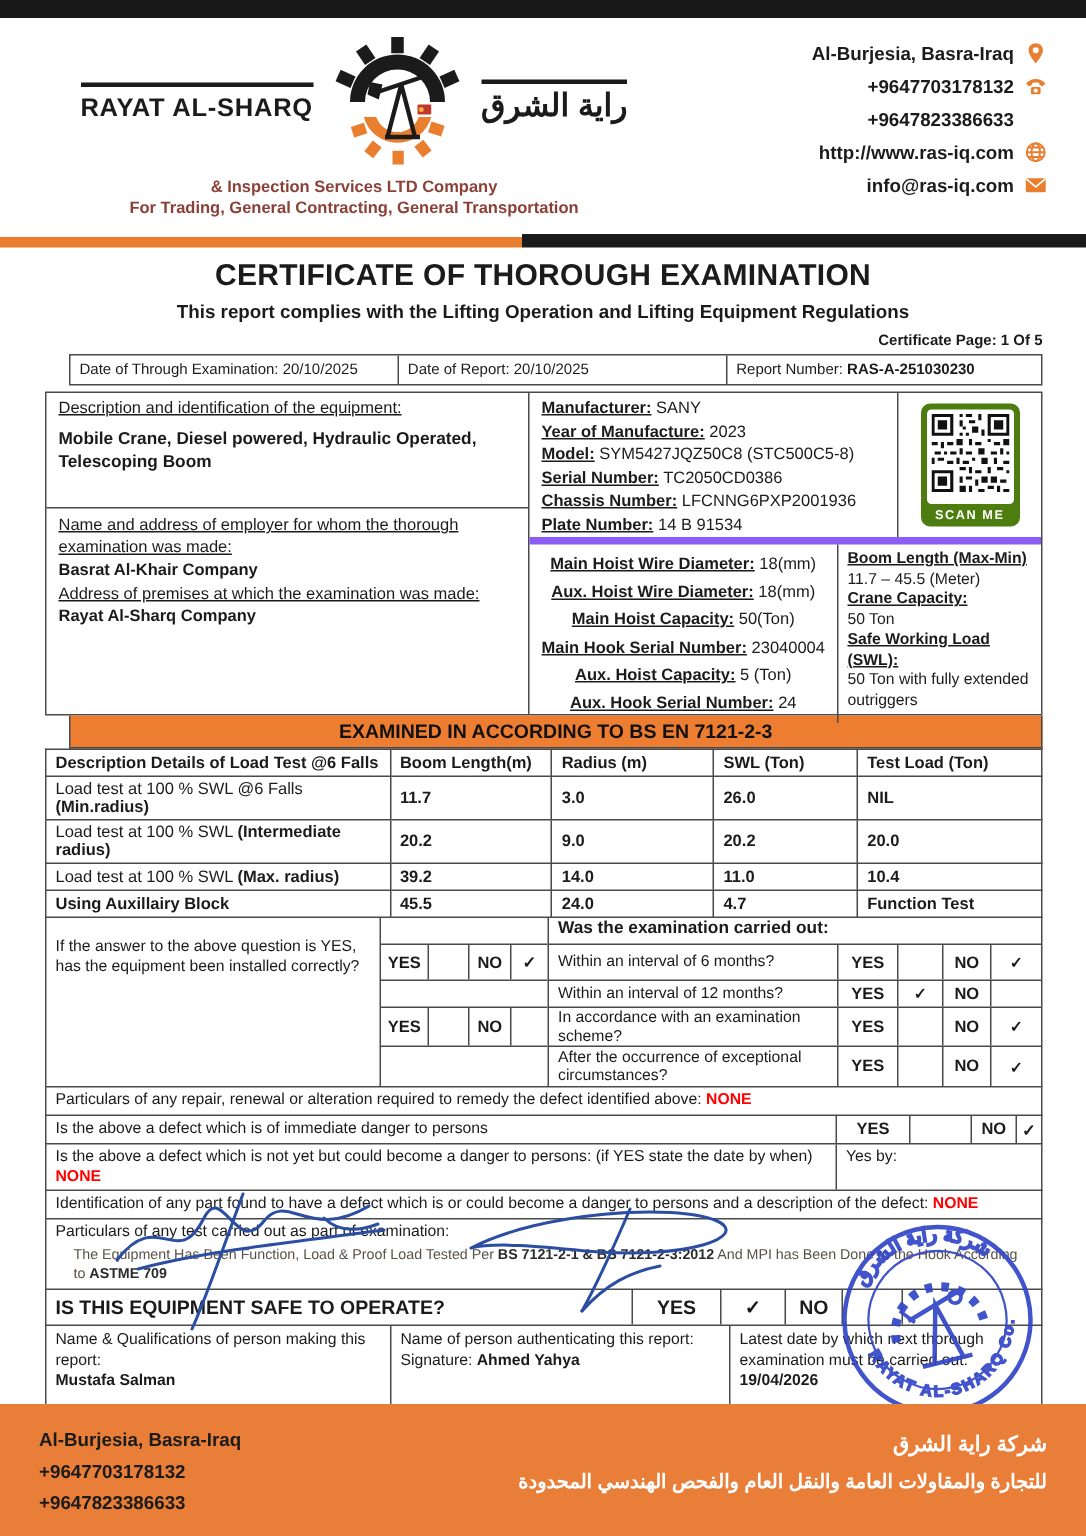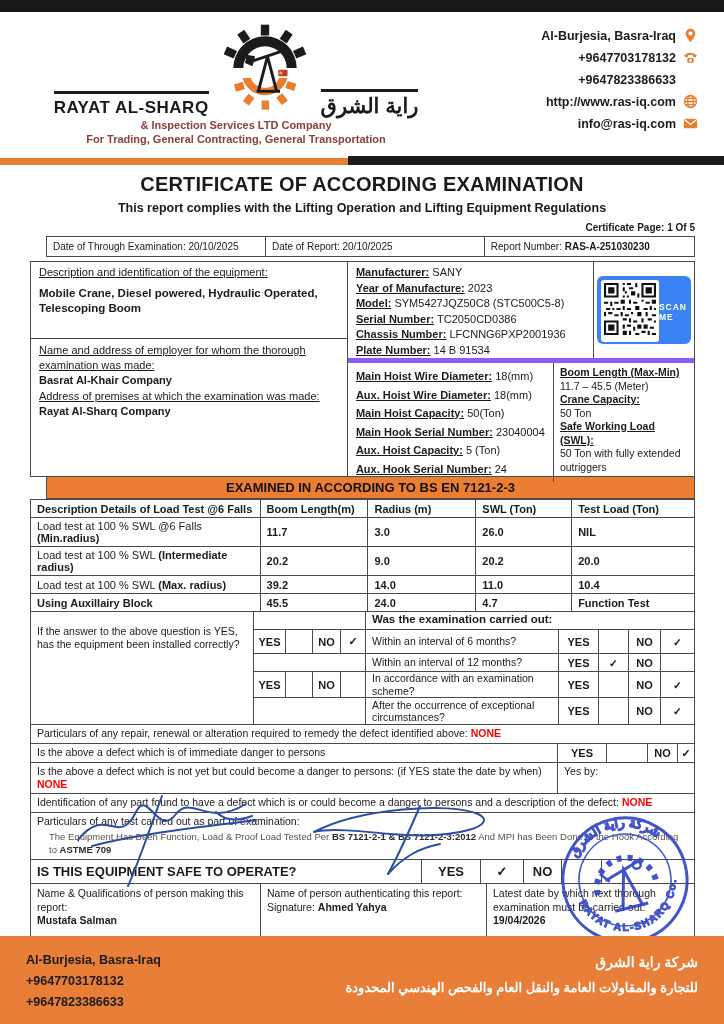--- a/index.html
+++ b/index.html
@@ -6,21 +6,21 @@
   html,body { background:#fff; }
   body { font-family:"Liberation Sans", sans-serif; color:#1b1b1b; }
   .page { position:relative; width:724px; height:1024px; background:#fff; overflow:hidden; }
 
   
   .topbar { height:12px; background:#181818; }
 
   
   .header { display:flex; justify-content:space-between; padding:4px 26px 0 40px; height:142px; }
   .logo-wrap { width:392px; position:relative; }
-  .logo-row { position:relative; display:flex; align-items:flex-end; justify-content:center; margin-top:2px; height:100px; }
+  .logo-row { position:relative; display:flex; align-items:center; justify-content:center; margin-top:2px; height:100px; }
   .logo-name-en { font-size:17px; font-weight:bold; letter-spacing:.5px; white-space:nowrap; border-top:3px solid #1b1b1b; padding-top:4px; }
   .logo-name-ar { font-size:21px; font-weight:bold; white-space:nowrap; border-top:3px solid #1b1b1b; padding-top:2px; }
   .emblem { margin:0 2px; flex:0 0 auto; }
   .tagline { text-align:center; color:#8B4137; font-weight:bold; font-size:11px; line-height:14px; }
 
   .contacts { display:flex; flex-direction:column; gap:7px; padding-top:12px; }
   .contact-line { display:flex; justify-content:flex-end; align-items:center; gap:7px; font-size:12.5px; font-weight:bold; color:#1b1b1b; }
   .cicon { width:15px; height:15px; flex:0 0 15px; display:inline-block; }
 
   
@@ -49,26 +49,26 @@
   .u { text-decoration:underline; }
   .bld { font-weight:bold; }
   .mt-desc .desc-val { display:block; margin-top:8px; font-weight:bold; font-size:11.5px; line-height:15px; }
   .mt-emp div { margin-bottom:1px; line-height:14.5px; }
 
   .mt-right { flex:1; display:flex; flex-direction:column; }
   .mt-top { height:101px; border-bottom:5px solid #8b5cf6; display:flex; }
   .mt-specs { width:246px; border-right:1px solid #4a4a4a; padding:3px 8px; font-size:11px; }
   .mt-specs div { line-height:15.6px; white-space:nowrap; }
   .mt-qr { flex:1; display:flex; flex-direction:column; align-items:center; justify-content:center; padding:3px; }
-  .qr-frame { background:#3b82f6; border-radius:6px; padding:4px 4px 2px 4px; display:flex; flex-direction:row; align-items:center; }
+  .qr-frame { background:#4d7c0f; border-radius:6px; padding:4px 4px 2px 4px; display:flex; flex-direction:column; align-items:center; }
   .qr-inner { background:#fff; border-radius:3px; padding:3px; }
   .scanme { color:#fff; font-size:8.5px; font-weight:bold; letter-spacing:1px; padding:2px 0 1px 0; }
 
   .mt-bottom { flex:1; display:flex; }
-  .mt-hoist { width:206px; border-right:1px solid #4a4a4a; padding:4px 8px; font-size:11px; }
+  .mt-hoist { width:206px; border-right:1px solid #4a4a4a; padding:4px 8px; font-size:11px;text-align:center; }
   .mt-hoist div { line-height:18.5px; white-space:nowrap; }
   .mt-boom { flex:1; padding:3px 6px; font-size:10.5px; line-height:13.5px; }
 
   
   .banner { background:#ED7D31; border:1px solid #4a4a4a; border-top:none; text-align:center; font-weight:bold; font-size:13px; padding:3px 0; color:#111;margin-left:16px; }
 
   
   table.load { width:100%; border-collapse:collapse; font-size:11px; }
   table.load td, table.load th { border:1px solid #4a4a4a; padding:2px 6px; text-align:left; height:18px; }
   table.load th { font-weight:bold; }
@@ -225,21 +225,21 @@
           </svg>
       </div>
     </div>
   </div>
 
   <div class="divider">
     <div class="d-orange"></div>
       <div class="d-black"></div>
   </div>
 
-  <div class="doc-title">CERTIFICATE OF ACCORDING EXAMINATION</div>
+  <div class="doc-title">CERTIFICATE OF THOROUGH EXAMINATION</div>
   <div class="doc-sub">This report complies with the Lifting Operation and Lifting Equipment Regulations</div>
   <div class="page-label">Certificate Page: 1 Of 5</div>
 
   <div class="content">
 
     <div class="dates-row">
       <div class="dcell dc1"><span>Date of Through Examination:</span> <span>20/10/2025</span></div>
       <div class="dcell dc2"><span>Date of Report:</span> <span>20/10/2025</span></div>
       <div class="dcell dc3"><span>Report Number:</span> <span class="bld">RAS-A-251030230</span></div>
     </div>

